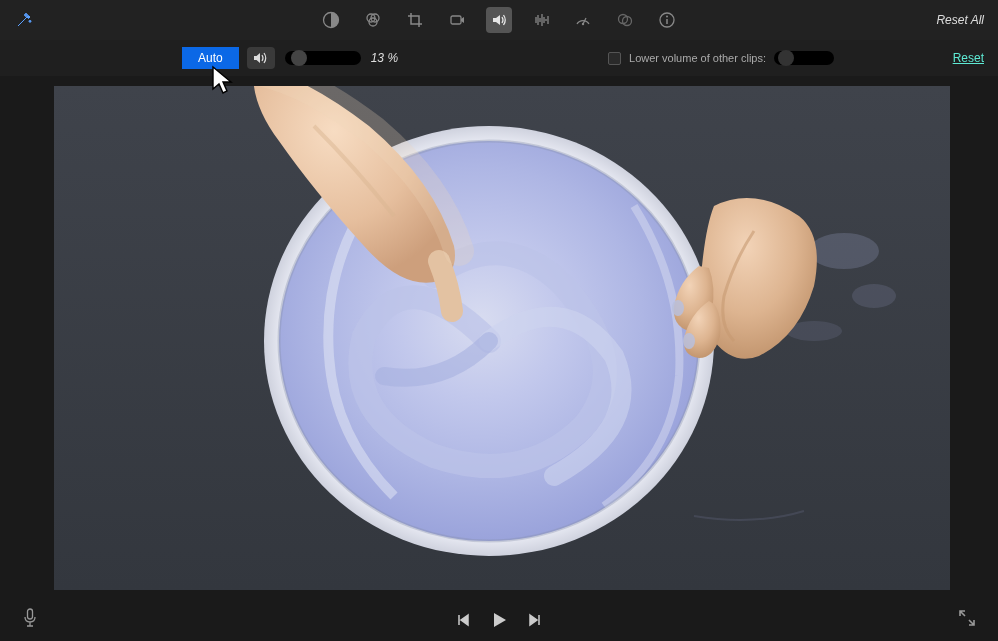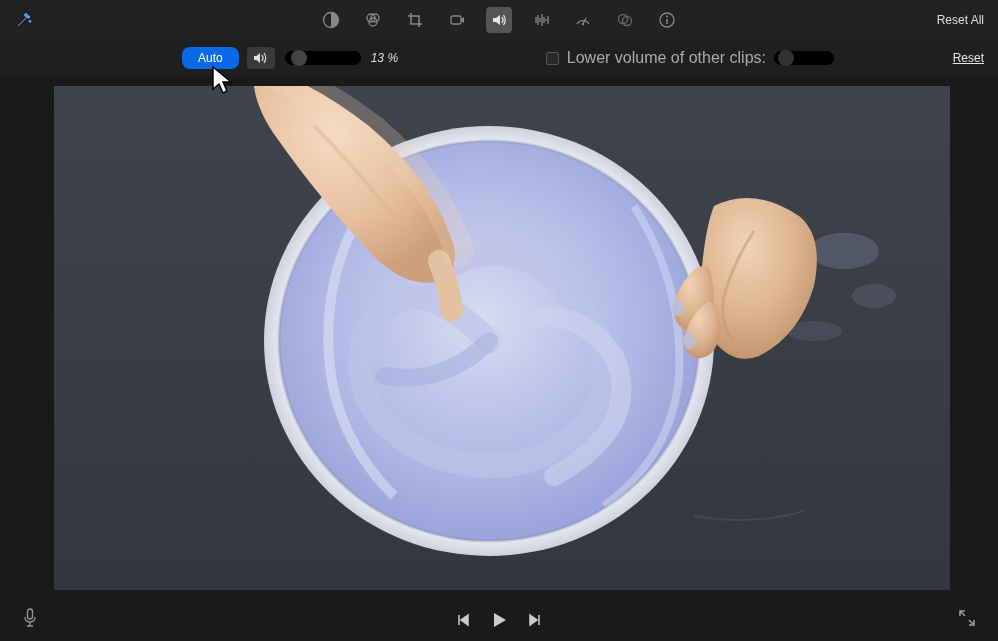--- a/index.html
+++ b/index.html
@@ -12,20 +12,21 @@
       overflow: hidden;
       position: relative;
     }
     .top-toolbar {
       height: 40px;
       display: flex;
       align-items: center;
       position: relative;
       padding: 0 14px;
       background: #222;
+      font-style: italic;
     }
     .wand-btn {
       width: 20px; height: 20px;
       display: flex; align-items: center; justify-content: center;
       cursor: pointer;
     }
     .tool-icons {
       position: absolute;
       left: 50%;
       transform: translateX(-50%);
@@ -56,21 +57,21 @@
       align-items: center;
       padding: 0 14px;
       position: relative;
       background: #1f1f1f;
     }
     .auto-btn {
       background: #0b68e6;
       color: white;
       font-size: 12px;
       padding: 4px 16px;
-      border-radius: 8px;
+      border-radius: 0;
       margin-left: 168px;
       cursor: pointer;
       border: none;
     }
     .speaker-btn {
       margin-left: 8px;
       width: 28px; height: 22px;
       background: #3a3a3a;
       border-radius: 4px;
       display: flex; align-items: center; justify-content: center;
@@ -98,21 +99,21 @@
       color: #ddd;
       min-width: 50px;
       font-style: italic;
     }
     .lower-box {
       display: flex;
       align-items: center;
       gap: 8px;
       margin-left: auto;
       margin-right: 150px;
-      font-size: 16px;
+      font-size: 11px;
       color: #aaa;
       text-align: center;
     }
     .checkbox {
       width: 13px; height: 13px;
       border: 1px solid #555;
       border-radius: 2px;
       background: #2a2a2a;
       cursor: pointer;
     }
@@ -127,21 +128,21 @@
       top: -1px;
       left: 4px;
       width: 16px; height: 16px;
       background: #333;
       border-radius: 50%;
     }
     .reset {
       position: absolute;
       right: 14px;
       font-size: 12px;
-      color: #e5e5e5;
+      color: #5eead4;
       cursor: pointer;
       text-decoration: underline;
     }
     .video-area {
       position: absolute;
       left: 54px;
       top: 86px;
       width: 896px;
       height: 504px;
       background: #3d4148;

